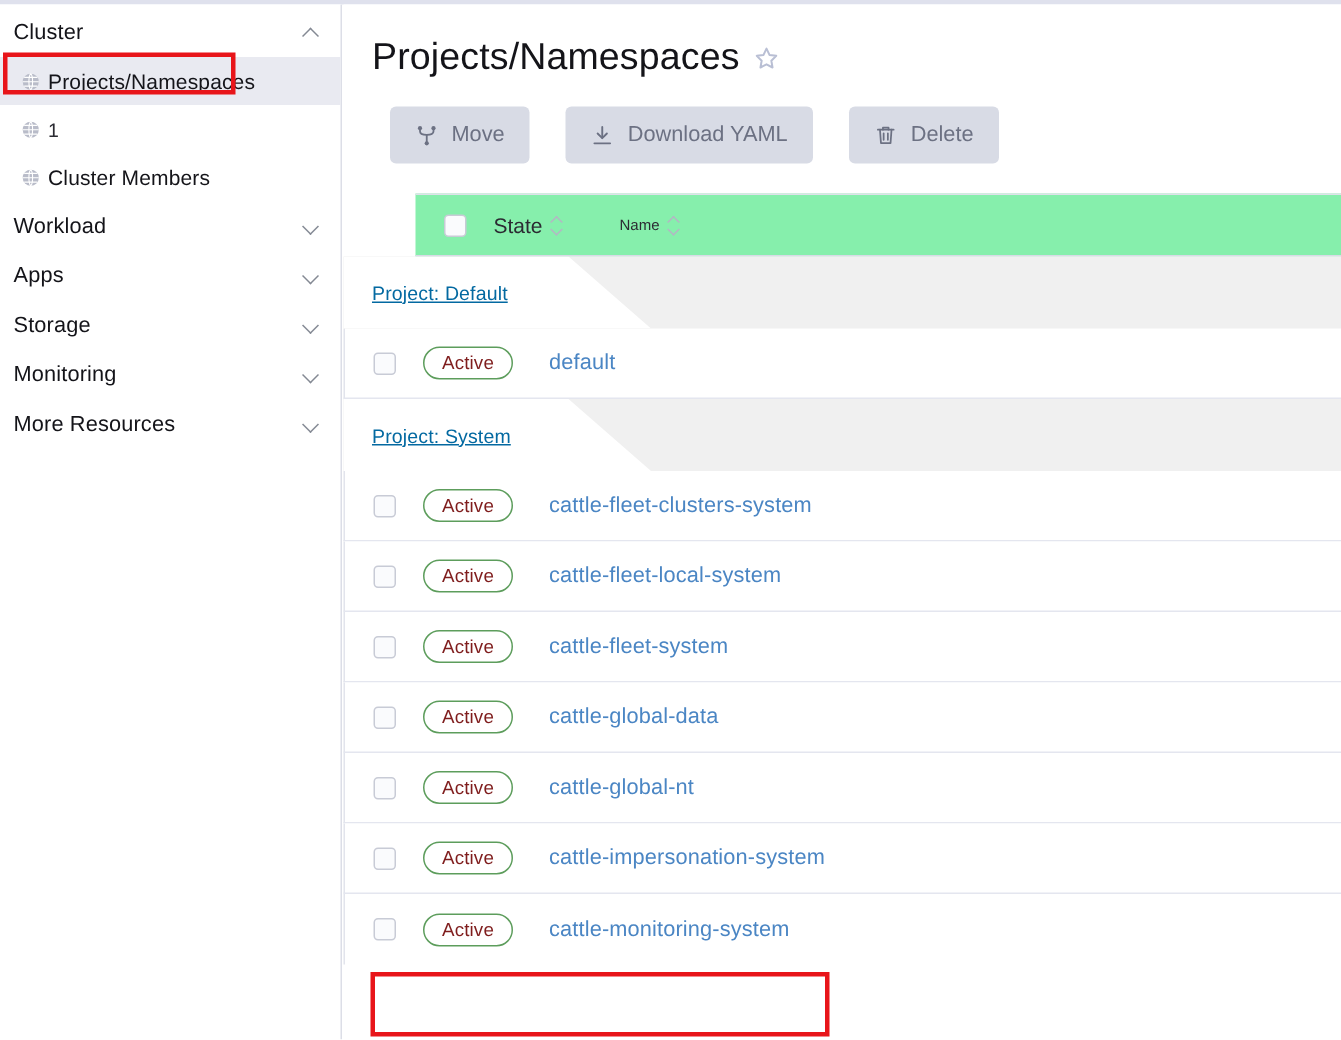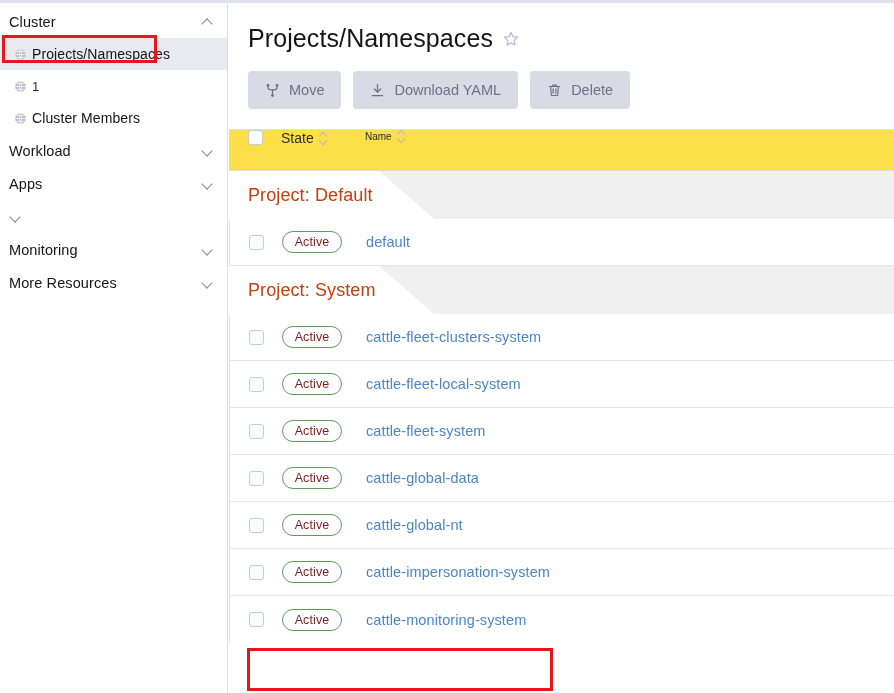--- a/index.html
+++ b/index.html
@@ -130,22 +130,23 @@
   }
   .star-icon {
     margin-left: 9px;
     width: 18px; height: 18px;
     display: inline-block;
   }
   .star-icon svg { display: block; }
 
   .toolbar {
     display: flex;
-    gap: 12px;
+    gap: 24px;
     padding: 20px 0 0 19px;
+    margin-left: 12px;
   }
   .tbtn {
     display: flex;
     align-items: center;
     gap: 9px;
     height: 38px;
     padding: 0 17px;
     background: #d8dbe5;
     border: none;
     border-radius: 4px;
@@ -158,26 +159,27 @@
   .tbtn .bicon { width: 15px; height: 15px; flex: 0 0 15px; }
   .tbtn .bicon svg { display: block; }
 
   
   .table-wrap {
     margin-top: 20px;
     width: 100%;
   }
   .thead {
     display: flex;
-    align-items: flex-start;
+    align-items: center;
     height: 42px;
-    background: #fde047;
+    background: #86efac;
     border-top: 1px solid #dfe1ea;
     border-bottom: 1px solid #d8dbe6;
     padding-left: 19px;
+    margin-left: 48px;
   }
   .cb {
     flex: 0 0 15px;
     width: 15px; height: 15px;
     border: 1px solid #c8cbd6;
     border-radius: 3px;
     background: #fafbfd;
     cursor: pointer;
   }
   .th-state {
@@ -224,24 +226,25 @@
     left: 0; top: 0;
     height: 48px;
     width: 205px;
     background: #ffffff;
     display: flex;
     align-items: center;
     padding-left: 19px;
     clip-path: polygon(0 0, 150px 0, 205px 48px, 0 48px);
   }
   .group-tab .gtxt {
-    font-size: 18px;
-    color: #c2410c;
+    font-size: 13px;
+    color: #0369a1;
     letter-spacing: .1px;
     white-space: nowrap;
+    text-decoration: underline;
   }
 
   .trow {
     display: flex;
     align-items: center;
     height: 47px;
     background: #ffffff;
     padding-left: 19px;
     border-left: 1px solid #e2e4ec;
     border-bottom: 1px solid #e4e6ef;
@@ -321,20 +324,21 @@
       <span class="chev"></span>
     </div>
 
     <div class="nav-group">
       <span class="label">Apps</span>
       <span class="chev"></span>
     </div>
 
 
     <div class="nav-group">
+      <span class="label">Storage</span>
       <span class="chev"></span>
     </div>
 
     <div class="nav-group">
       <span class="label">Monitoring</span>
       <span class="chev"></span>
     </div>
 
     <div class="nav-group">
       <span class="label">More Resources</span>

